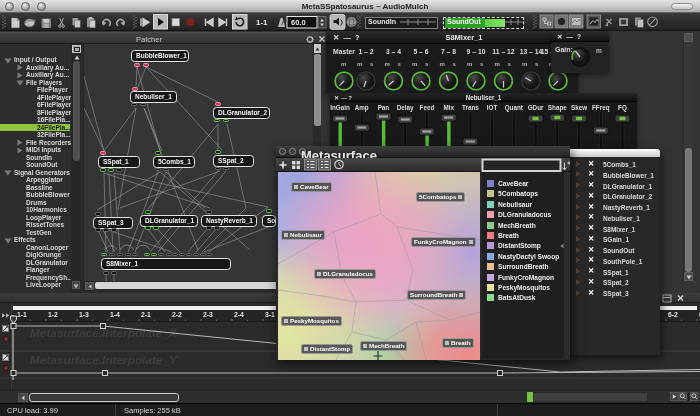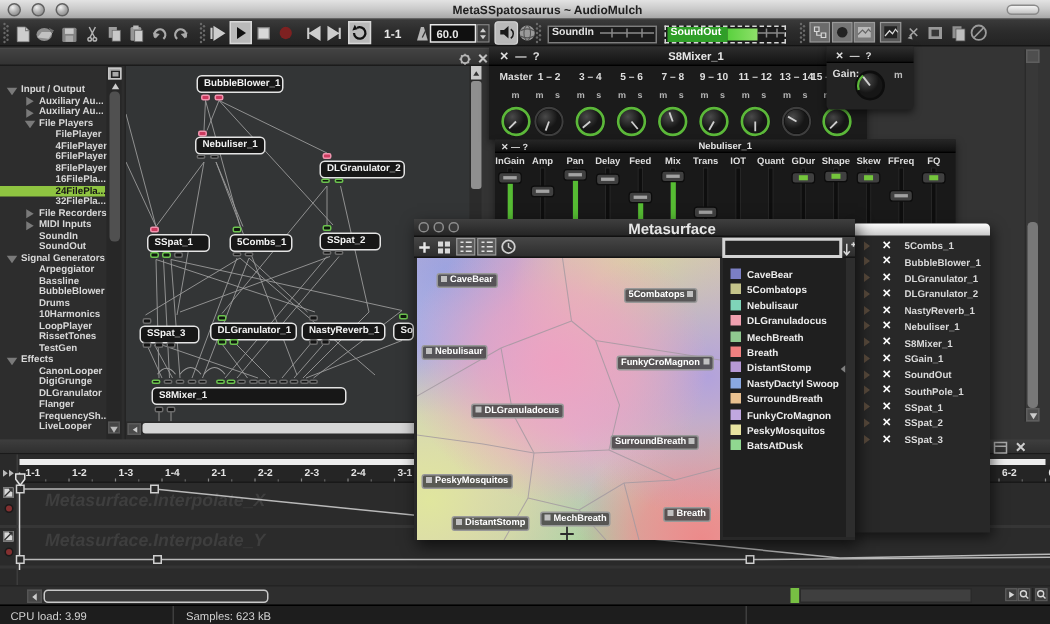--- a/index.html
+++ b/index.html
@@ -140,20 +140,21 @@
 <path d="M68.5 5 l5 5 M68.5 10 l5-5" stroke="#a2a2a2" stroke-width="1.1"></path>
       <path d="M67 11.5 l3.4 0.8 -0.8-3 z" fill="#a2a2a2"></path>
 <rect x="81" y="4" width="9" height="8" fill="#999"></rect>
       <rect x="83" y="5.8" width="5" height="4.4" fill="#383838"></rect>
 <rect x="97" y="3.5" width="6" height="8" fill="#909090"></rect>
       <rect x="99.3" y="5.3" width="6" height="8" fill="#bdbdbd" stroke="#555" stroke-width="0.5"></rect>
 <circle cx="114.5" cy="7.8" r="4.8" fill="none" stroke="#9a9a9a" stroke-width="1.2"></circle>
       <path d="M111.2 11.2 l6.6-6.8" stroke="#9a9a9a" stroke-width="1.1"></path>
 </svg>
 <div class="abs" style="left:0;top:32px;width:340px;height:12px;background:linear-gradient(#424242,#333333);border-bottom:1px solid #1b1b1b;border-top:1px solid #4a4a4a;">
+<div class="abs" style="left:0px;top:1.5px;width:298px;text-align:center;font-size:7.5px;color:#c6c6c6;">Patcher</div>
 <svg class="abs" style="left:305px;top:2px;" width="30" height="9">
         <circle cx="5" cy="4.5" r="2.6" fill="none" stroke="#b5b5b5" stroke-width="1.3"></circle>
         <path d="M5 0.8 v1.4 M5 6.8 v1.4 M1.3 4.5 h1.4 M7.3 4.5 h1.4 M2.4 1.9 l1 1 M6.6 7.1 l1-1 M2.4 7.1 l1-1 M6.6 1.9 l1 1" stroke="#b5b5b5" stroke-width="1"></path>
         <path d="M14.5 1.5 l5 5 M19.5 1.5 l-5 5" stroke="#ccc" stroke-width="1.4"></path>
       </svg>
 </div>
 <div class="abs" style="left:0;top:44px;width:84px;height:249px;background:#2d2d2d;border-right:1px solid #242424;overflow:hidden;">
 <div class="trow" style="top:12.2px;">
         <span style="position:absolute;left:14px;">Input / Output</span>
       </div>
@@ -532,21 +533,21 @@
       <circle cx="12.3" cy="3.8" r="2" fill="none" stroke="#d8d8d8" stroke-width="0.9"></circle>
       <path d="M13.8 5.3 l1.7 1.7" stroke="#d8d8d8" stroke-width="0.9"></path>
 <path d="M18.5 0 v9" stroke="#222" stroke-width="1"></path>
 <rect x="20.5" y="0.5" width="7.5" height="8" fill="#3e3e3e" stroke="#5f5f5f" stroke-width="0.8"></rect>
       <circle cx="23.8" cy="3.8" r="2" fill="none" stroke="#d8d8d8" stroke-width="0.9"></circle>
       <path d="M25.3 5.3 l1.7 1.7" stroke="#d8d8d8" stroke-width="0.9"></path>
 </svg>
 <div class="abs" style="left:0;top:403px;width:700px;height:13px;background:#1d1d1d;border-top:1px solid #000;color:#d2d2d2;font-size:7.5px;">
 <div class="abs" style="left:7px;top:2px;">CPU load: 3.99</div>
 <div class="abs" style="left:115px;top:0;width:1px;height:13px;background:#3e3e3e;"></div>
-<div class="abs" style="left:124px;top:2px;">Samples: 623 kB</div>
+<div class="abs" style="left:124px;top:2px;">Samples: 255 kB</div>
 <div class="abs" style="left:497px;top:0;width:1px;height:13px;background:#3e3e3e;"></div>
 </div>
 <div class="abs" style="left:326px;top:31px;width:252px;height:62px;background:#1b1b1b;box-shadow:0 2px 5px rgba(0,0,0,.5);">
 <div class="abs" style="left:0;top:0;width:252px;height:13px;background:linear-gradient(#2e2e2e,#121212);border-bottom:1px solid #000;">
 <div class="abs" style="left:7px;top:2px;font-size:7.5px;font-weight:bold;color:#e0e0e0;">✕&nbsp;&nbsp;—&nbsp;&nbsp;?</div>
 <div class="abs" style="left:12px;top:2px;width:252px;text-align:center;font-size:7.5px;font-weight:bold;color:#e8e8e8;">S8Mixer_1</div>
 </div>
 <div class="klab" style="left:18px;top:17px;transform:translateX(-50%);">Master</div>
 <div class="klab" style="left:40px;top:17px;transform:translateX(-50%);">1 – 2</div>
 <div class="klab" style="left:67.5px;top:17px;transform:translateX(-50%);">3 – 4</div>
@@ -779,21 +780,21 @@
         <span class="abs" style="left:8px;top:2.2px;width:0;height:0;border-left:4px solid #584a3c;border-top:3px solid transparent;border-bottom:3px solid transparent;"></span>
         <span class="abs" style="left:20px;top:0;font-size:7.5px;color:#fff;">✕</span>
         <span class="abs" style="left:35px;top:1.5px;">SSpat_3</span>
       </div>
 </div>
 <div class="abs" style="left:276px;top:146px;width:294px;height:214px;background:#282828;box-shadow:2px 4px 10px rgba(0,0,0,.65);">
 <div class="abs" style="left:0;top:0;width:294px;height:12px;background:linear-gradient(#3f3f3f,#252525);border-bottom:1px solid #101010;">
 <div class="abs" style="left:3px;top:2px;width:6.5px;height:6.5px;border-radius:50%;border:1px solid #8c8c8c;background:#3a3a3a;"></div>
 <div class="abs" style="left:13px;top:2px;width:6.5px;height:6.5px;border-radius:50%;border:1px solid #8c8c8c;background:#3a3a3a;"></div>
 <div class="abs" style="left:23px;top:2px;width:6.5px;height:6.5px;border-radius:50%;border:1px solid #8c8c8c;background:#3a3a3a;"></div>
-<div class="abs" style="left:25px;top:2px;width:294px;text-align:center;font-size:10px;font-weight:bold;color:#e6e6e6;">Metasurface</div>
+<div class="abs" style="left:25px;top:2px;width:294px;font-size:13px;font-weight:bold;color:#e6e6e6;">Metasurface</div>
 </div>
 <div class="abs" style="left:0;top:12px;width:294px;height:14px;background:linear-gradient(#464646,#2d2d2d);border-bottom:1px solid #141414;">
 <svg width="294" height="14" viewBox="0 0 294 14">
 <path d="M7 3.5 v7 M3.5 7 h7" stroke="#e8e8e8" stroke-width="1.6"></path>
 <g fill="#d8d8d8">
             <rect x="16" y="3" width="3.4" height="3.4"></rect>
             <rect x="20.6" y="3" width="3.4" height="3.4"></rect>
             <rect x="16" y="7.6" width="3.4" height="3.4"></rect>
             <rect x="20.6" y="7.6" width="3.4" height="3.4"></rect>
           </g>

